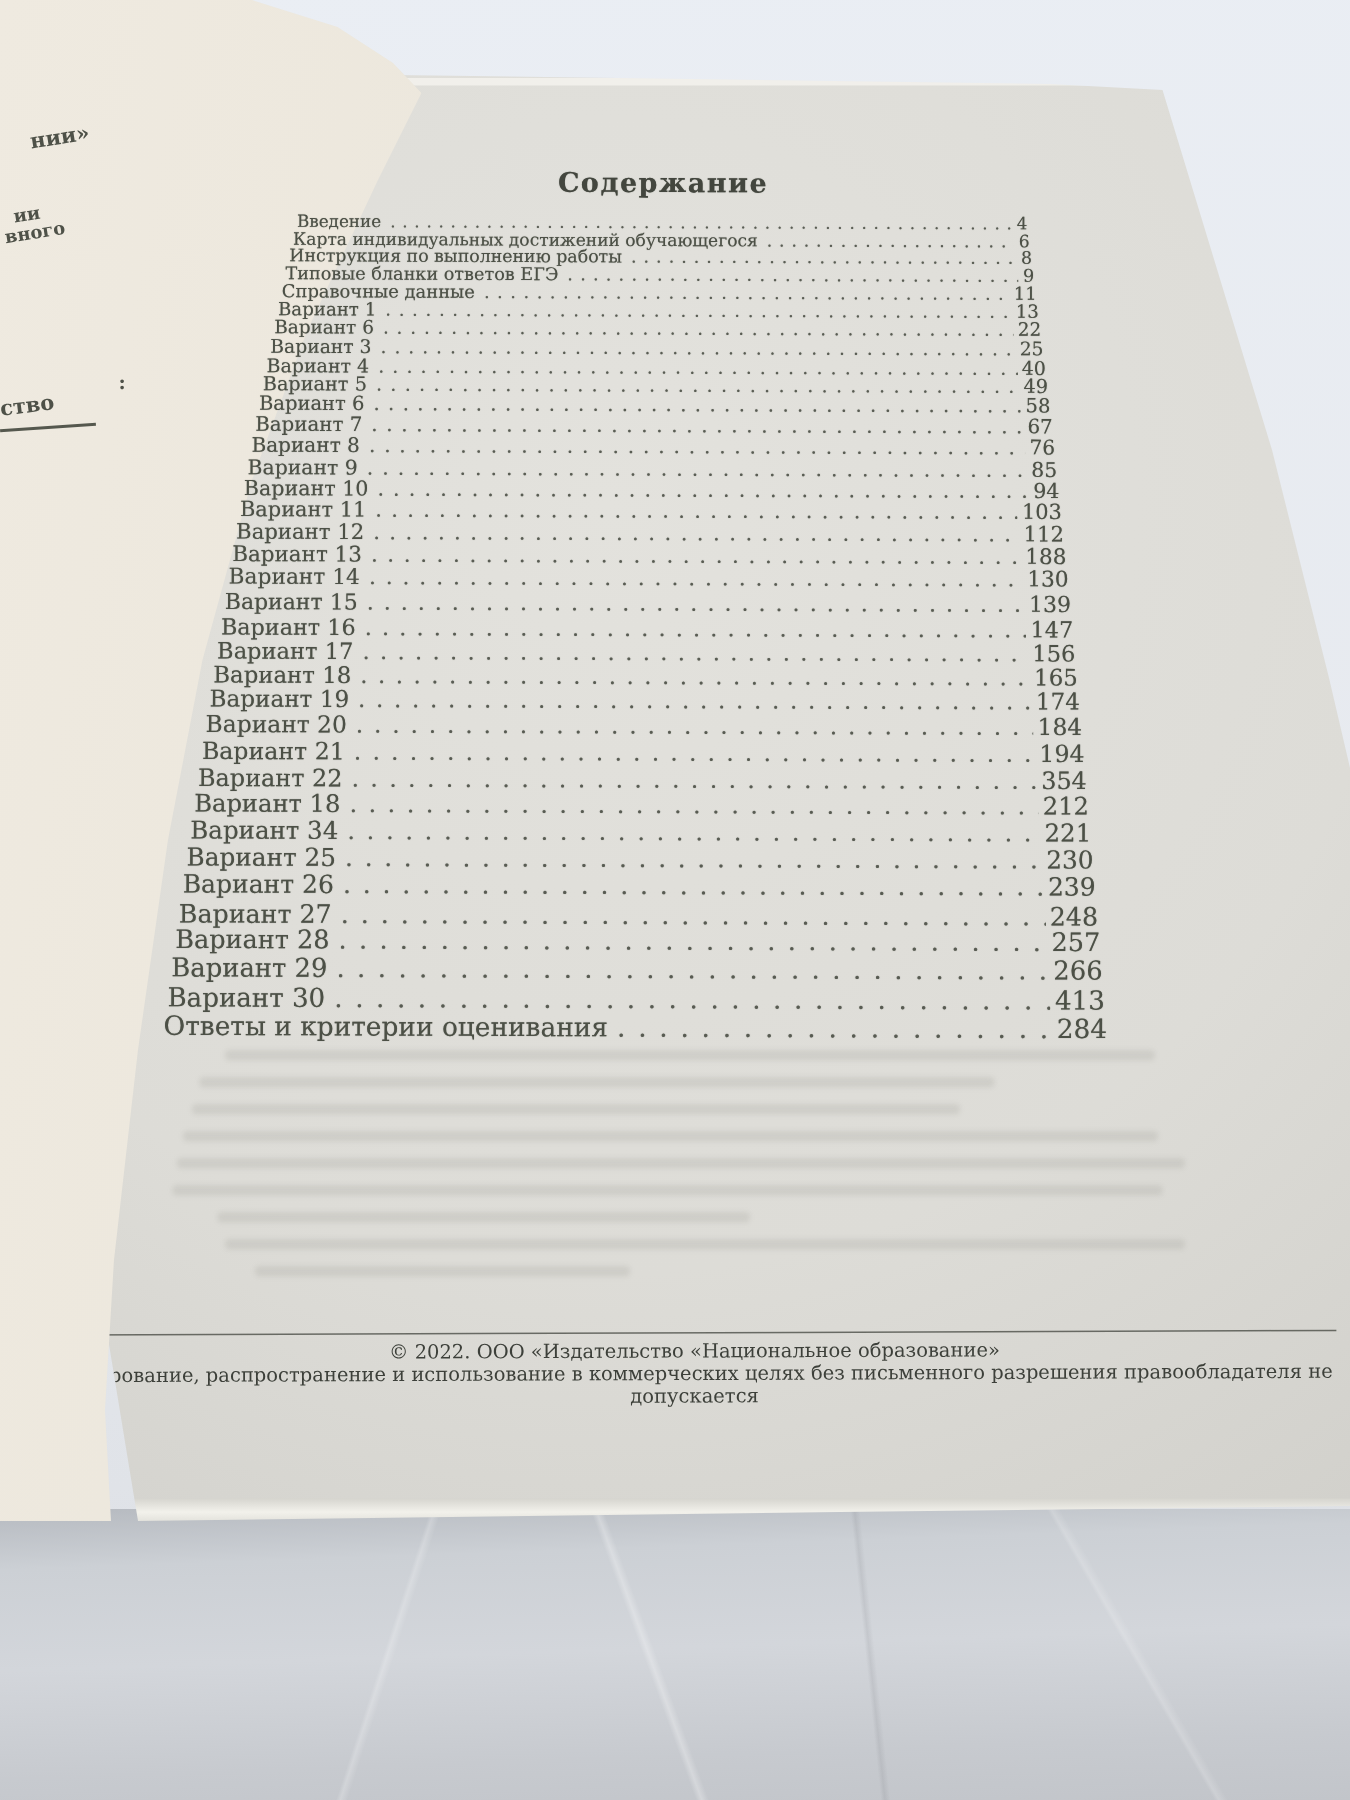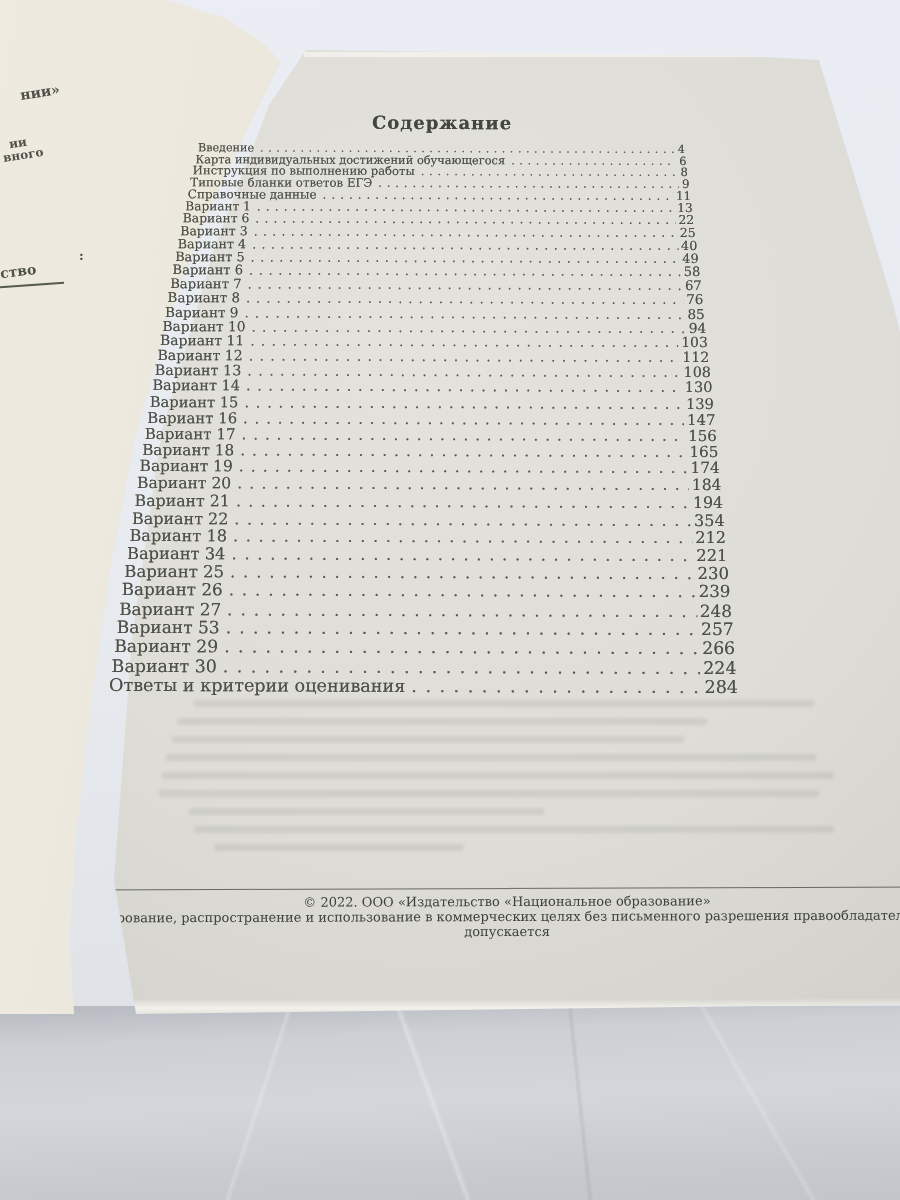--- a/index.html
+++ b/index.html
@@ -22,21 +22,20 @@
       linear-gradient(60deg, transparent 80%, rgba(255,255,255,.18) 80.3%, transparent 80.9%);
   }
   
   .main-page{
     position:absolute;inset:0;
     clip-path:polygon(262px 50px,700px 56px,775px 60px,848px 300px,886px 452px,900px 512px,
                       900px 1004px,560px 1008px,92px 1014px,70px 880px,88px 640px,
                       118px 430px,170px 250px,225px 105px);
     background:radial-gradient(130% 95% at 45% 28%, #e3e2dd 0%, #dddcd7 45%, #d2d1cc 72%, #c5c4bf 100%);
     filter:drop-shadow(0 5px 7px rgba(58,60,66,0.5));
-    margin-left:44px;
   }
   .paper-edge-top{position:absolute;left:260px;top:52px;right:0;height:5px;background:rgba(248,247,242,.7);}
   .paper-edge-bottom{position:absolute;left:60px;right:0;top:999px;height:15px;
     background:linear-gradient(#d6d5cf,#f2f1eb 60%,#e4e3dd);}
   
   .left-page{
     position:absolute;inset:0;
     clip-path:polygon(0px 0px,168px 0px,225px 18px,262px 42px,281px 62px,252px 120px,
                       205px 220px,168px 320px,135px 440px,112px 560px,92px 700px,
                       76px 840px,70px 940px,74px 1014px,0px 1014px);
@@ -202,21 +201,21 @@
           <span class="pg">103</span>
         </div>
         <div class="toc-row" style="font-size: 14.13px; height: 15.02px; margin-left: 47.2px; margin-right: 32.9px;">
           <span class="lab">Вариант 12</span>
           <span class="lead" style="letter-spacing: 6.3px;">........................................................................................................................</span>
           <span class="pg">112</span>
         </div>
         <div class="toc-row" style="font-size: 14.31px; height: 15.27px; margin-left: 44.7px; margin-right: 31.3px;">
           <span class="lab">Вариант 13</span>
           <span class="lead" style="letter-spacing: 6.4px;">........................................................................................................................</span>
-          <span class="pg">108</span>
+          <span class="pg">188</span>
         </div>
         <div class="toc-row" style="font-size: 14.49px; height: 15.53px; margin-left: 42.3px; margin-right: 29.7px;">
           <span class="lab">Вариант 14</span>
           <span class="lead" style="letter-spacing: 6.6px;">........................................................................................................................</span>
           <span class="pg">130</span>
         </div>
         <div class="toc-row" style="font-size: 14.67px; height: 15.78px; margin-left: 39.8px; margin-right: 28.1px;">
           <span class="lab">Вариант 15</span>
           <span class="lead" style="letter-spacing: 6.7px;">........................................................................................................................</span>
           <span class="pg">139</span>
@@ -275,33 +274,33 @@
           <span class="lab">Вариант 26</span>
           <span class="lead" style="letter-spacing: 7.9px;">........................................................................................................................</span>
           <span class="pg">239</span>
         </div>
         <div class="toc-row" style="font-size: 16.87px; height: 18.79px; margin-left: 9.9px; margin-right: 9.3px;">
           <span class="lab">Вариант 27</span>
           <span class="lead" style="letter-spacing: 8px;">........................................................................................................................</span>
           <span class="pg">248</span>
         </div>
         <div class="toc-row" style="font-size: 17.05px; height: 19.05px; margin-left: 7.5px; margin-right: 7.7px;">
-          <span class="lab">Вариант 53</span>
+          <span class="lab">Вариант 28</span>
           <span class="lead" style="letter-spacing: 8.2px;">........................................................................................................................</span>
           <span class="pg">257</span>
         </div>
         <div class="toc-row" style="font-size: 17.23px; height: 19.3px; margin-left: 5px; margin-right: 6.1px;">
           <span class="lab">Вариант 29</span>
           <span class="lead" style="letter-spacing: 8.3px;">........................................................................................................................</span>
           <span class="pg">266</span>
         </div>
         <div class="toc-row" style="font-size: 17.42px; height: 19.55px; margin-left: 2.5px; margin-right: 4.6px;">
           <span class="lab">Вариант 30</span>
           <span class="lead" style="letter-spacing: 8.4px;">........................................................................................................................</span>
-          <span class="pg">224</span>
+          <span class="pg">413</span>
         </div>
         <div class="toc-row" style="font-size: 17.6px; height: 19.8px; margin-left: 0px; margin-right: 3px;">
           <span class="lab">Ответы и критерии оценивания</span>
           <span class="lead" style="letter-spacing: 8.5px;">........................................................................................................................</span>
           <span class="pg">284</span>
         </div>
       </div>
   </div>
 
 </div>

